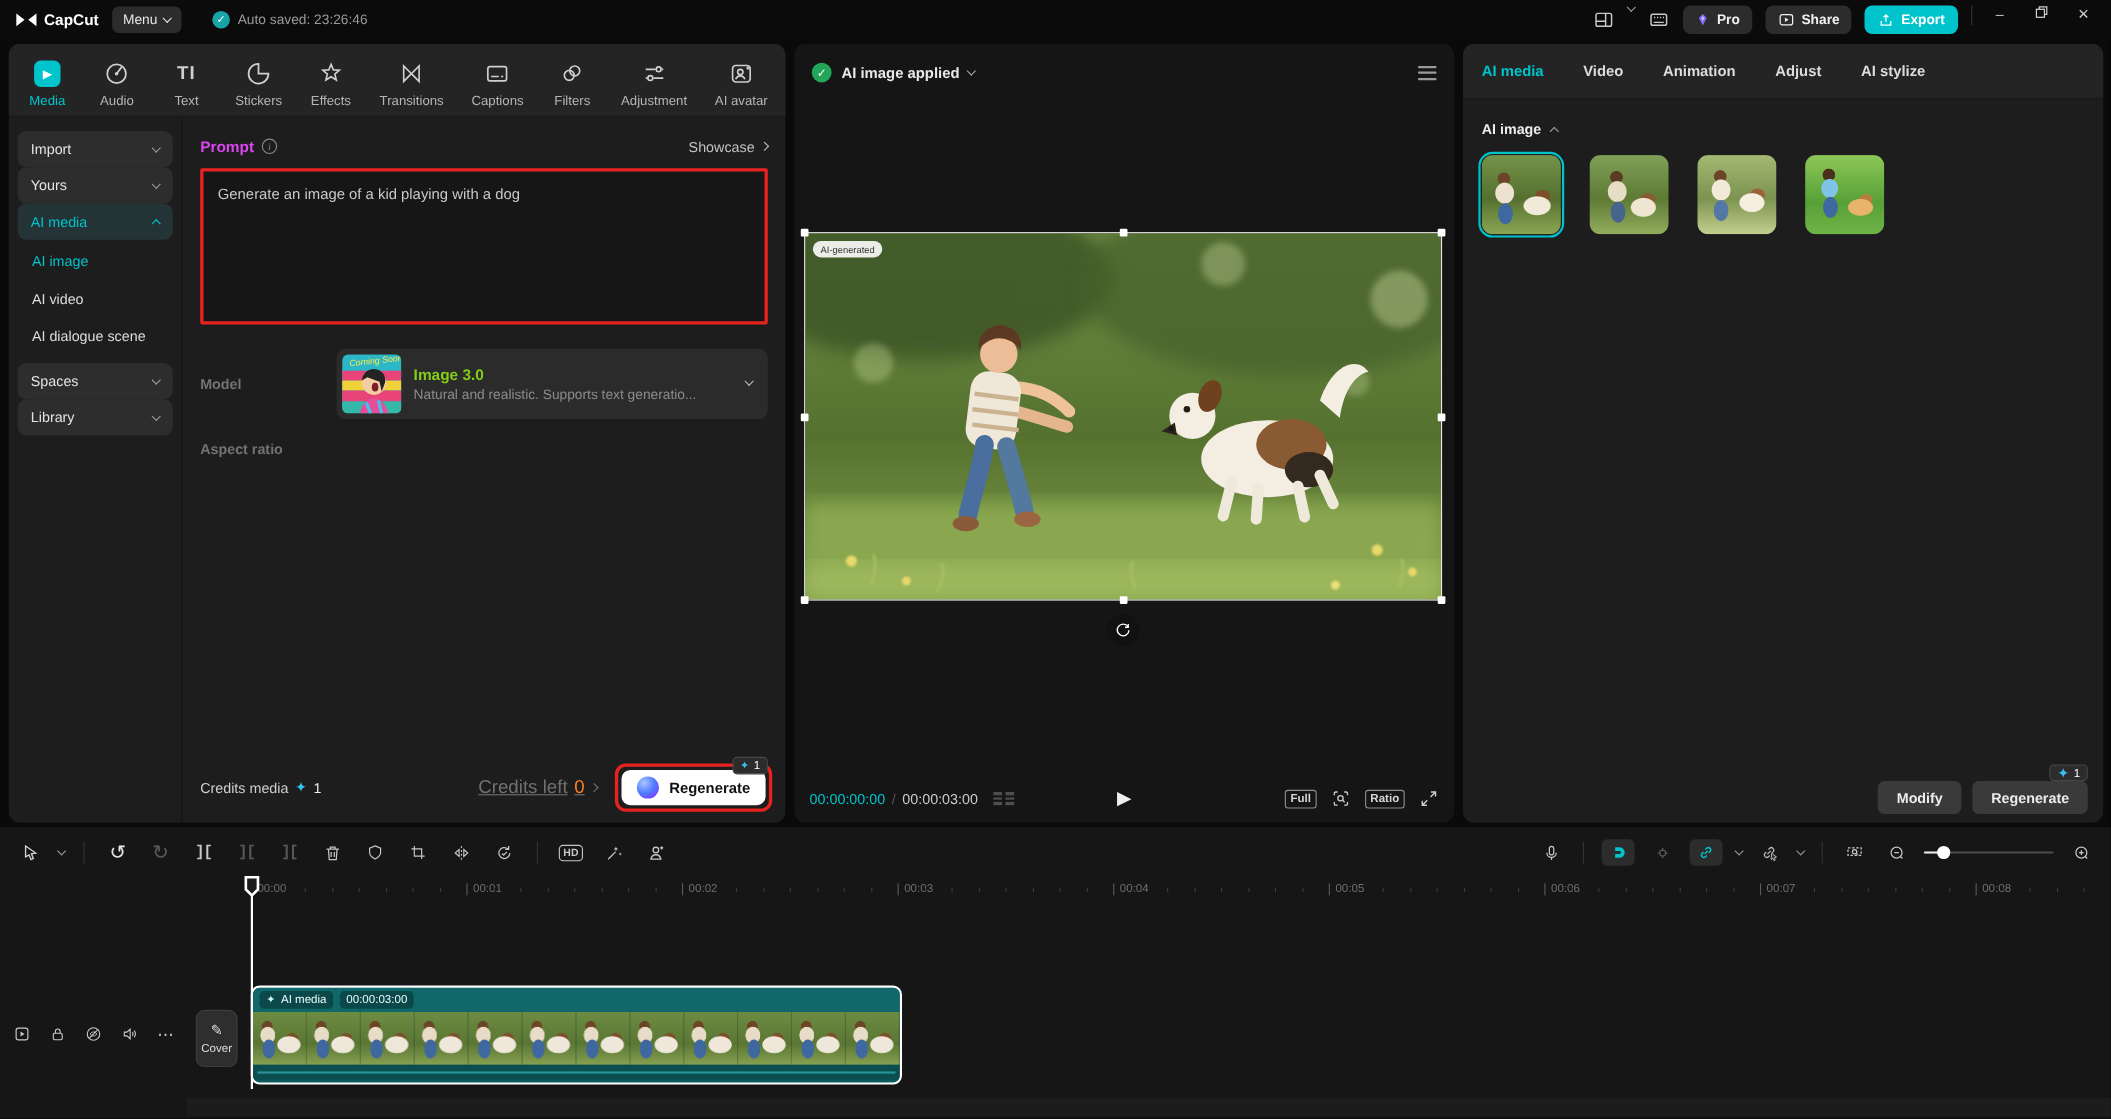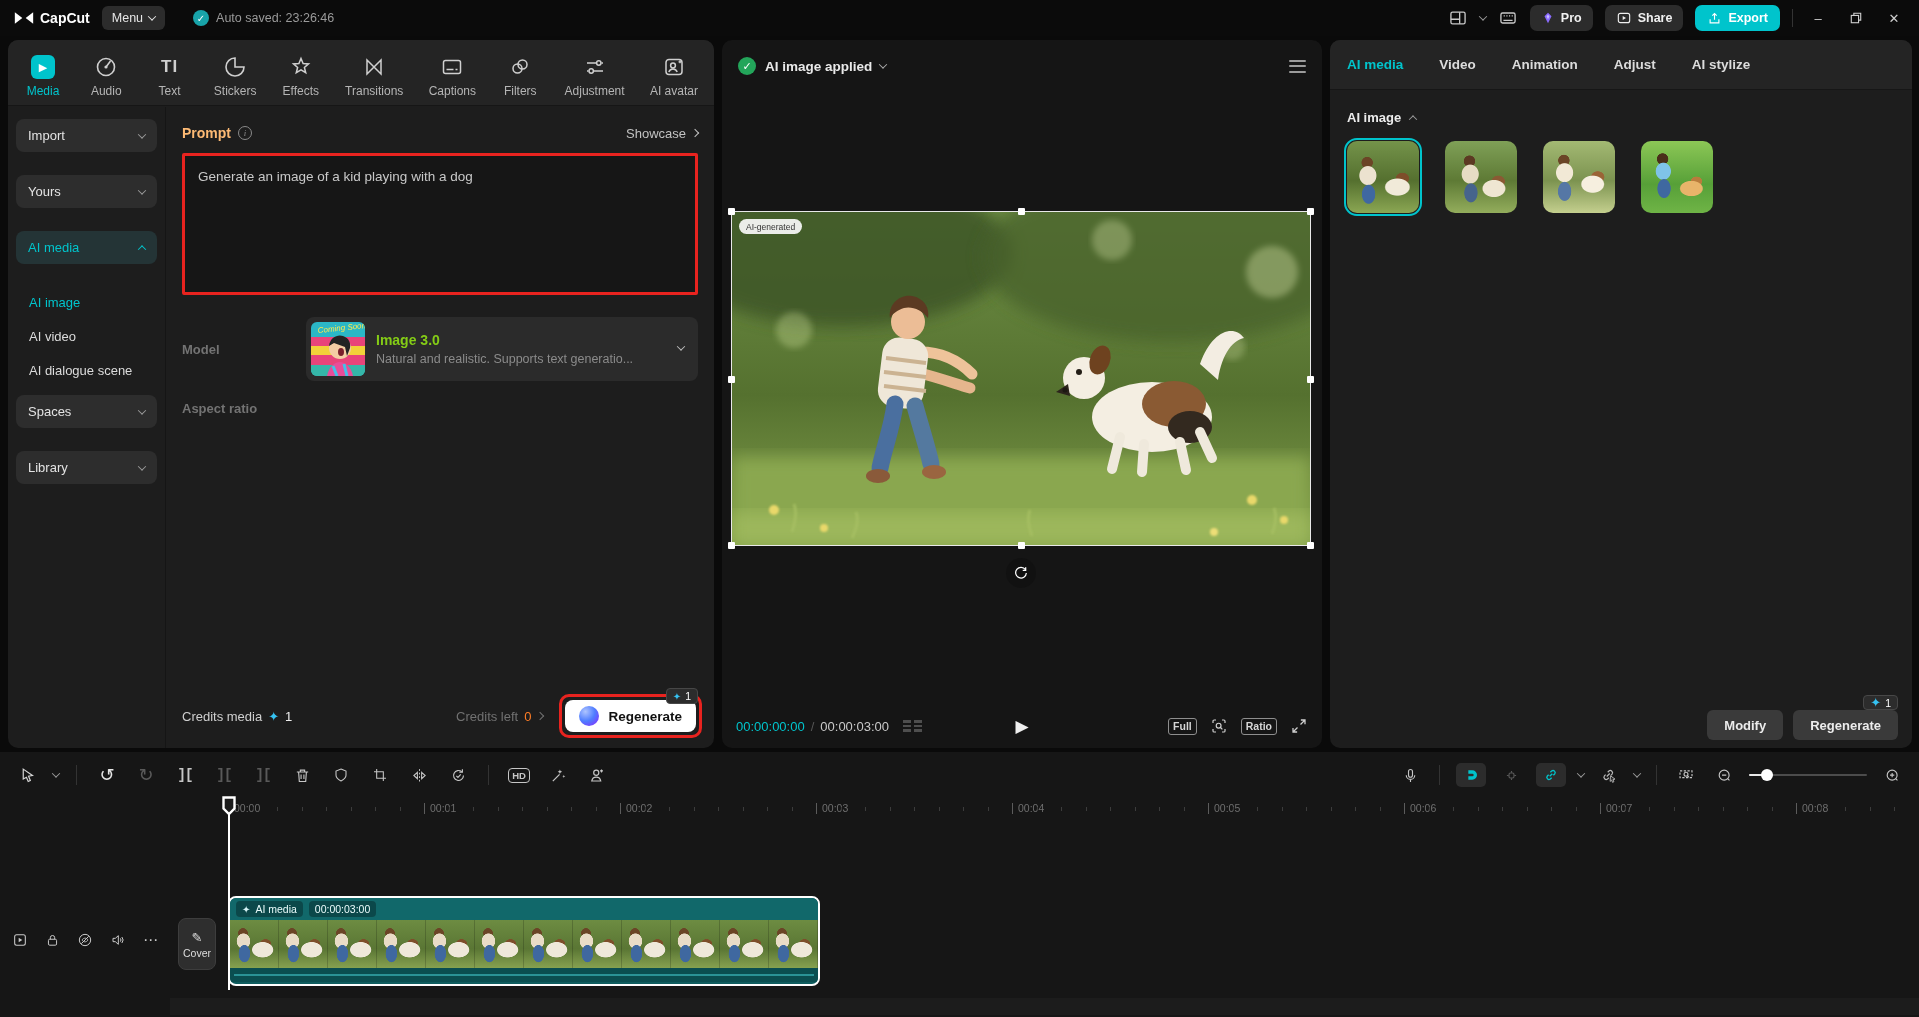--- a/index.html
+++ b/index.html
@@ -8,21 +8,21 @@
   .app { position:relative; width:1919px; height:1017px; background:#0a0a0a; overflow:hidden; color:#ddd; font-size:13px; }
 
   
   .titlebar { position:absolute; top:0; left:0; right:0; height:36px; background:#0b0b0b; display:flex; align-items:center; z-index:10; }
   .tb-left { display:flex; align-items:center; gap:12px; padding-left:14px; z-index:2; }
   .logo { display:flex; align-items:center; gap:6px; color:#fff; font-weight:700; font-size:14px; }
   .menu-btn { height:24px; background:#2c2c2c; border-radius:6px; display:flex; align-items:center; gap:6px; padding:0 10px; color:#e6e6e6; font-size:12.5px; }
   .autosave { display:flex; align-items:center; gap:7px; color:#9a9a9a; font-size:12.5px; margin-left:16px; }
   .check-dot { width:16px; height:16px; border-radius:50%; background:#18a3a9; color:#fff; font-size:10px; display:flex; align-items:center; justify-content:center; }
   .tb-center { position:absolute; left:0; right:0; text-align:center; color:#d6d6d6; font-size:13px; pointer-events:none; }
-  .tb-right { margin-left:auto; display:flex; align-items:center; gap:12px; padding-right:12px; z-index:2; }
+  .tb-right { margin-left:auto; display:flex; gap:12px; padding-right:12px; z-index:2; }
   .tb-ic { color:#c9c9c9; display:flex; align-items:center; }
   .pro-btn,.share-btn { height:26px; background:#2c2c2c; border-radius:7px; display:flex; align-items:center; gap:6px; padding:0 11px; color:#f0f0f0; font-size:12.5px; font-weight:700; }
   .export-btn { height:26px; background:#00c4cc; border-radius:7px; display:flex; align-items:center; gap:6px; padding:0 12px; color:#fff; font-size:12.5px; font-weight:700; }
   .win-sep { width:1px; height:18px; background:#333; }
   .win-btn { width:26px; display:flex; justify-content:center; color:#cfcfcf; font-size:13px; }
   .chev { width:6px; height:6px; border-right:1.4px solid currentColor; border-bottom:1.4px solid currentColor; display:inline-block; }
   .chev.dn { transform:rotate(45deg) translate(-1px,-1px); }
   .chev.up { transform:rotate(-135deg) translate(-1px,-1px); }
   .chev.rt { transform:rotate(-45deg); }
 
@@ -34,47 +34,47 @@
   
   .media-tabs { height:66px; background:#242424; border-radius:10px 10px 0 0; border-bottom:1px solid #161616; display:flex; align-items:flex-end; justify-content:space-between; padding:0 16px 7px; }
   .mtab { display:flex; flex-direction:column; align-items:center; gap:4px; color:#b5b5b5; font-size:12px; min-width:38px; }
   .mtab .ticon { height:26px; display:flex; align-items:center; justify-content:center; color:#cfcfcf; }
   .mtab.active { color:#00c4cc; }
   .media-box { width:24px; height:24px; background:#00c4cc; border-radius:6px; color:#fff; font-size:11px; display:flex; align-items:center; justify-content:center; }
   .ti-glyph { font-weight:700; font-size:17px; letter-spacing:1px; }
 
   .left-body { position:absolute; top:67px; bottom:0; left:0; right:0; display:flex; }
   .sidebar { width:158px; border-right:1px solid #151515; padding:12px 8px; flex:0 0 auto; }
-  .side-btn { height:33px; background:#2d2d2d; border-radius:8px; display:flex; align-items:center; justify-content:space-between; padding:0 12px; color:#e3e3e3; margin-bottom:23px; font-size:13px; }
+  .side-btn { height:33px; background:#2d2d2d; border-radius:8px; display:flex; align-items:center; justify-content:space-between; padding:0 12px; color:#e3e3e3; margin-bottom:0; font-size:13px; }
   .side-btn .chev { color:#9a9a9a; }
   .side-btn.active { background:#243436; color:#00c4cc; }
   .side-btn.active .chev { color:#00c4cc; }
   .side-link { height:30px; display:flex; align-items:center; padding:0 13px; color:#dcdcdc; font-size:13px; margin:4px 0; }
   .side-link.selected { color:#00c4cc; }
 
   .gen-content { flex:1; position:relative; padding:14px 16px; }
   .prompt-row { display:flex; align-items:center; height:24px; }
-  .prompt-label { font-size:14px; font-weight:700; color:#fdba74; }
+  .prompt-label { font-size:14px; font-weight:700; color:#d946ef; }
   .info-ic { width:14px; height:14px; border:1.2px solid #8a8a8a; border-radius:50%; color:#8a8a8a; font-size:9px; display:inline-flex; align-items:center; justify-content:center; margin-left:7px; font-style:italic; font-family:"Liberation Serif",serif; }
   .showcase { margin-left:auto; display:flex; align-items:center; gap:6px; color:#c2c2c2; font-size:13px; }
   .prompt-area { margin-top:8px; width:100%; height:142px; background:#161616; border:3px solid #e8231f; border-radius:2px; color:#c9c9c9; font-size:13.5px; line-height:1.5; padding:11px 13px; resize:none; outline:none; font-family:inherit; display:block; }
   .form-row { display:flex; align-items:center; margin-top:22px; }
   .form-label { flex:0 0 124px; color:#737373; font-size:13px; font-weight:700; }
   .model-select { flex:1; height:64px; background:#2b2b2b; border-radius:8px; display:flex; align-items:center; padding:5px 34px 5px 5px; position:relative; }
   .model-thumb { width:54px; height:54px; border-radius:6px; overflow:hidden; flex:0 0 auto; }
   .model-texts { margin-left:11px; min-width:0; }
   .model-name { font-size:14px; font-weight:700; color:#84cc16; }
   .model-desc { font-size:12.5px; color:#8b8b8b; margin-top:4px; white-space:nowrap; overflow:hidden; }
   .sel-chev { position:absolute; right:14px; top:50%; margin-top:-4px; color:#bdbdbd; }
   .aspect-select { flex:1; height:38px; background:#2b2b2b; border-radius:8px; display:flex; align-items:center; padding:0 34px 0 14px; position:relative; color:#ededed; font-weight:700; font-size:13px; }
   .gen-footer { position:absolute; left:16px; right:12px; bottom:8px; height:48px; display:flex; align-items:center; }
   .credits-needed { display:flex; align-items:center; gap:6px; color:#cfcfcf; font-size:13px; }
   .star { color:#35c2f2; font-size:13px; }
   .cn-val { color:#ededed; }
-  .credits-left { margin-left:auto; margin-right:16px; display:flex; align-items:center; gap:6px; color:#717171; font-size:13px; }
+  .credits-left { margin-left:auto; margin-right:16px; display:flex; align-items:center; gap:6px; color:#717171; font-size:17px;text-decoration:underline; }
   .cl-val { color:#ff7d26; }
   .regen-outline { border:3px solid #e8231f; border-radius:10px; padding:3px; position:relative; }
   .regen-btn { height:32px; background:#fff; border-radius:8px; display:flex; align-items:center; gap:9px; padding:0 14px; position:relative; }
   .orb { width:20px; height:20px; border-radius:50%; background:radial-gradient(circle at 32% 28%,#aec4ff,#4f7dff 48%,#7a3bff 85%); }
   .regen-lbl { color:#111; font-size:13.5px; font-weight:700; }
   .credit-badge { position:absolute; top:-12px; right:-2px; background:#2c2c2c; border:1px solid #474747; border-radius:4px; padding:1px 6px; display:flex; align-items:center; gap:4px; font-size:10.5px; color:#fff; }
   .credit-badge .star { font-size:10px; }
 
   
   .preview-header { height:52px; display:flex; align-items:center; padding:0 16px; }

